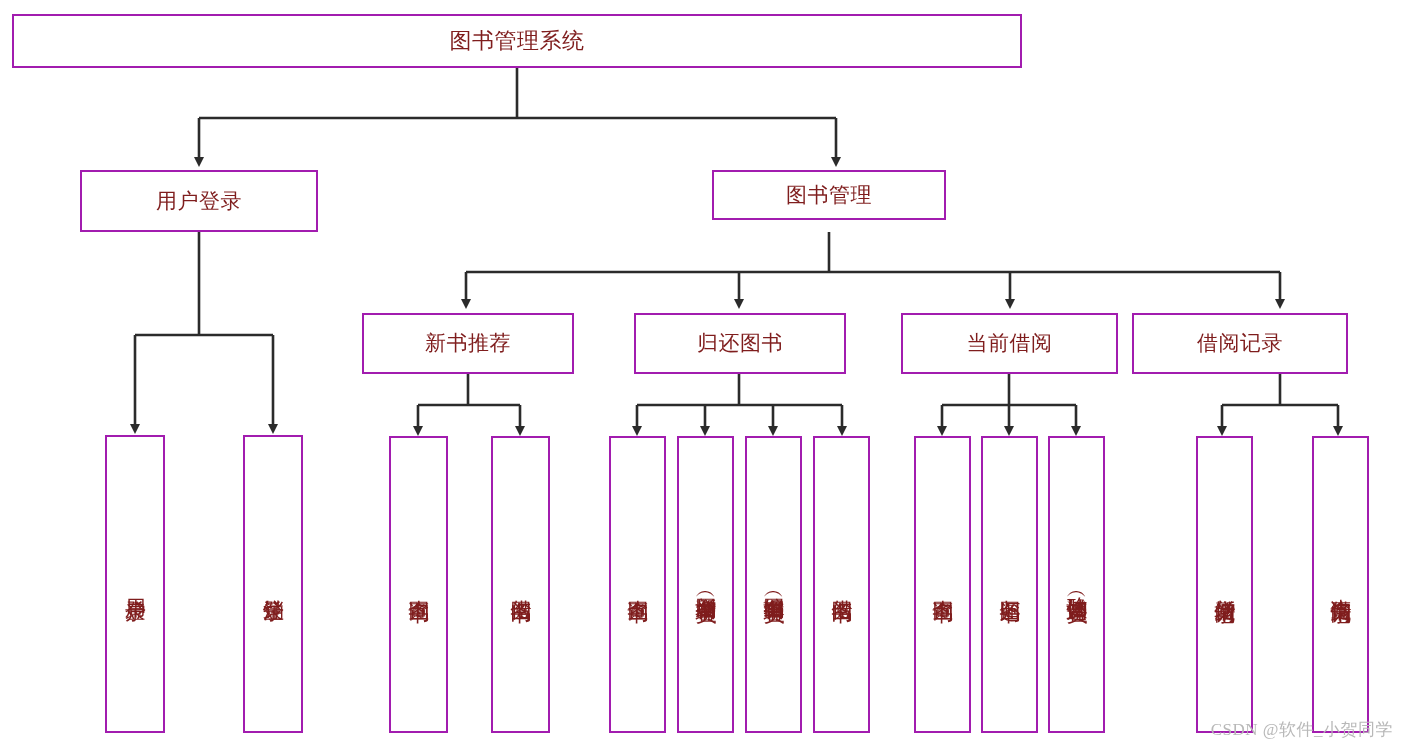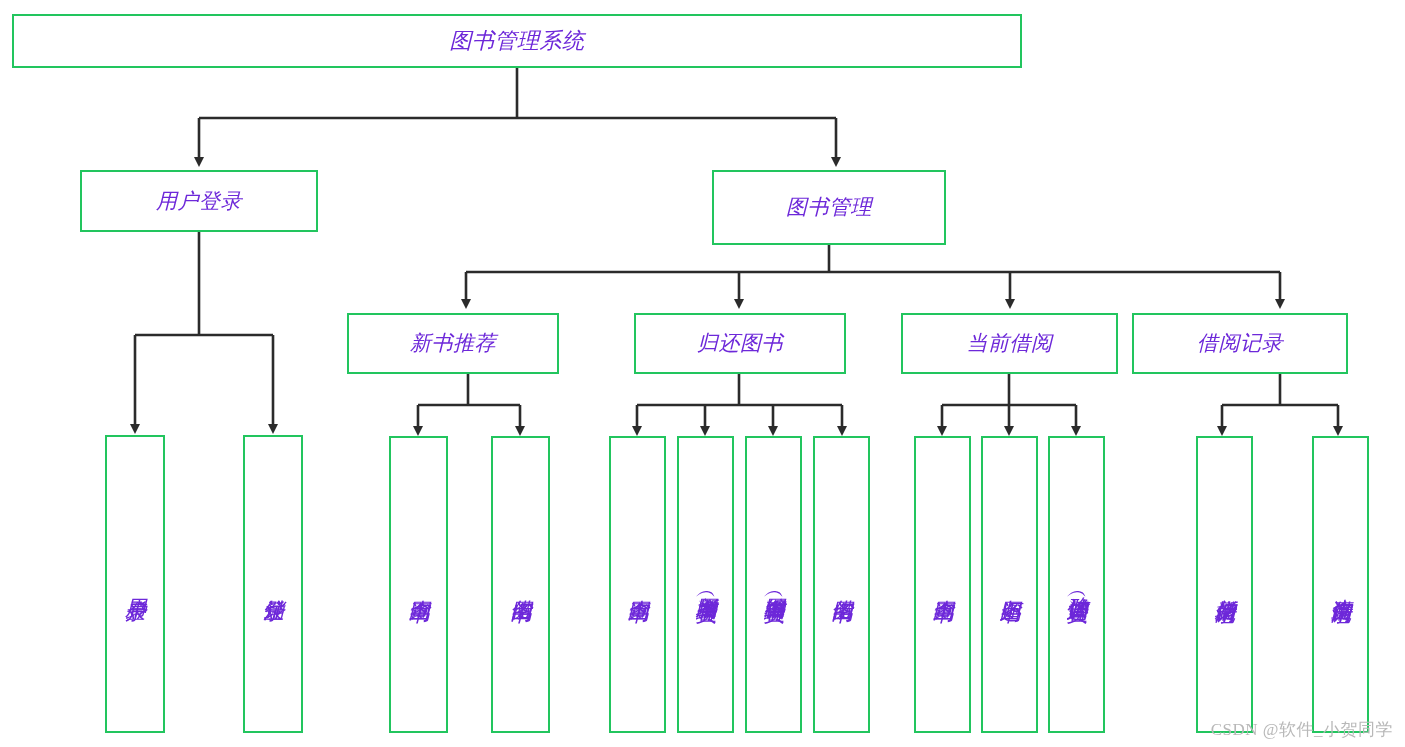--- a/index.html
+++ b/index.html
@@ -7,27 +7,26 @@
     width:1405px;height:747px;
     background:#ffffff;
     font-family:"Liberation Sans","DejaVu Sans",sans-serif;
     overflow:hidden;
   }
   #diagram{position:relative;width:1405px;height:747px;}
   #wires{position:absolute;left:0;top:0;width:1405px;height:747px;}
   .node{
     position:absolute;
     box-sizing:border-box;
-    border:2px solid #22c55e;
+    border:2px solid #a21caf;
     background:#ffffff;
     display:flex;
     align-items:center;
     justify-content:center;
-    color:#6d28d9;
-    font-style:italic;
+    color:#7f1d1d;
   }
   .node .lbl{
     display:block;
     text-align:center;
     line-height:1.28;
     letter-spacing:0.5px;
   }
   
   .h-node .lbl{font-size:21px;}
   #node-root .lbl{font-size:22px;}
@@ -108,25 +107,25 @@
     </g>
   </svg>
 
   <div class="node h-node" id="node-root" style="left:12px;top:14px;width:1010px;height:54px;">
     <span class="lbl">图书管理系统</span>
   </div>
 
   <div class="node h-node" style="left:80px;top:170px;width:238px;height:62px;">
     <span class="lbl">用户登录</span>
   </div>
-  <div class="node h-node" style="left:712px;top:170px;width:234px;height:75px;">
+  <div class="node h-node" style="left:712px;top:170px;width:234px;height:50px;">
     <span class="lbl">图书管理</span>
   </div>
 
-  <div class="node h-node" style="left:347px;top:313px;width:212px;height:61px;">
+  <div class="node h-node" style="left:362px;top:313px;width:212px;height:61px;">
     <span class="lbl">新书推荐</span>
   </div>
   <div class="node h-node" style="left:634px;top:313px;width:212px;height:61px;">
     <span class="lbl">归还图书</span>
   </div>
   <div class="node h-node" style="left:901px;top:313px;width:217px;height:61px;">
     <span class="lbl">当前借阅</span>
   </div>
   <div class="node h-node" style="left:1132px;top:313px;width:216px;height:61px;">
     <span class="lbl">借阅记录</span>

